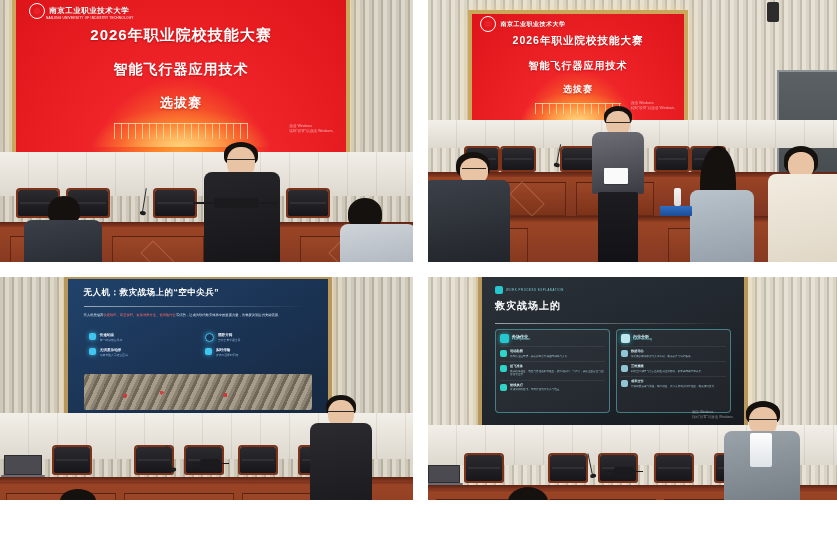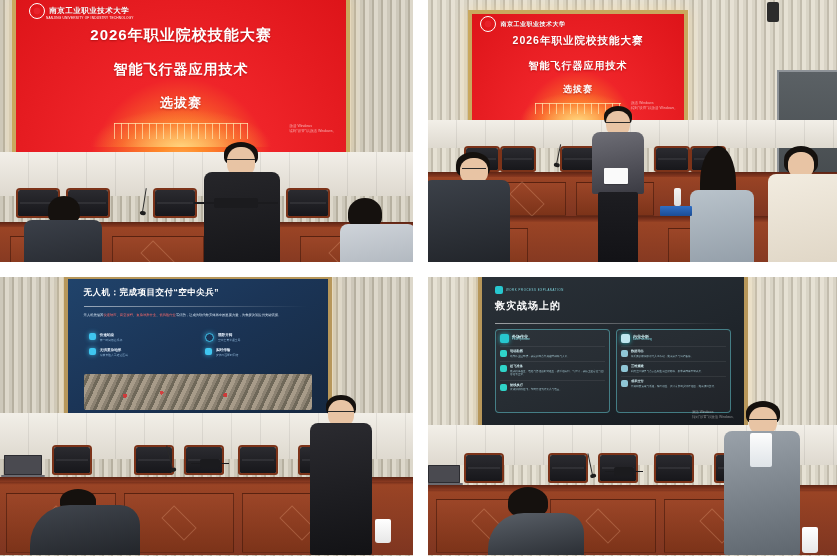--- a/index.html
+++ b/index.html
@@ -1,18 +1,18 @@
 <!DOCTYPE html>
 <html><head>
 <meta charset="utf-8">
 <style>
   html,body{margin:0;padding:0;background:#fff;}
   body{width:837px;height:556px;overflow:hidden;font-family:"Liberation Sans",sans-serif;}
 
-  .collage{position:relative;width:837px;height:556px;background:#ffffff;
+  .collage{position:relative;width:837px;height:500px;background:#ffffff;
            display:grid;grid-template-columns:413px 1fr;grid-template-rows:262px 1fr;
            column-gap:6px;row-gap:8px;gap:15px;}
 
   .photo{position:relative;overflow:hidden;background:#c9c4b6;}
 
   
   .wall{position:absolute;inset:0;
         background:
           repeating-linear-gradient(90deg,#cdc8ba 0px,#cdc8ba 3px,#b6b0a0 3px,#b6b0a0 5px,#ddd8cb 5px,#ddd8cb 9px),
           linear-gradient(180deg,#d5d0c2 0%,#c6c0b1 100%);}
@@ -258,21 +258,21 @@
     </div>
     <div class="bottle" style="left:246px;top:188px;width:7px;height:18px;"></div>
     <div class="folder" style="left:232px;top:206px;width:32px;height:10px;background:linear-gradient(180deg,#2f6ec4,#1c4d95);"></div>
   </div>
 
   <div class="photo">
     <div class="wall"></div>
 
     <div class="framebox" style="left:64px;top:-2px;width:260px;height:136px;border-color:#b7975a;">
       <div class="screen blue">
-        <div class="slideTitle" style="left:6%;top:6%;font-size:8.5px;letter-spacing:.5px;">无人机：完成项目交付“空中尖兵”</div>
+        <div class="slideTitle" style="left:6%;top:6%;font-size:8.5px;letter-spacing:.5px;">无人机：救灾战场上的“空中尖兵”</div>
         <div class="slideRule" style="left:6%;top:20%;width:86%;"></div>
 
         <div class="slidePara" style="left:6%;top:25%;width:86%;font-size:3.3px;">
           <span>无人机凭借其</span><span class="hl">快速响应</span>、<span class="hl">高空视野</span>、<span class="hl">复杂地形作业</span>、<span class="hl">低风险作业</span><span>等优势，让成为现代救灾体系中的重要力量，为救援决策提供关键依据。</span>
         </div>
 
         <div class="featGrid" style="left:8%;top:40%;width:84%;">
           <div class="feat">
             <div class="fi"></div>
             <div class="ft">快速响应

